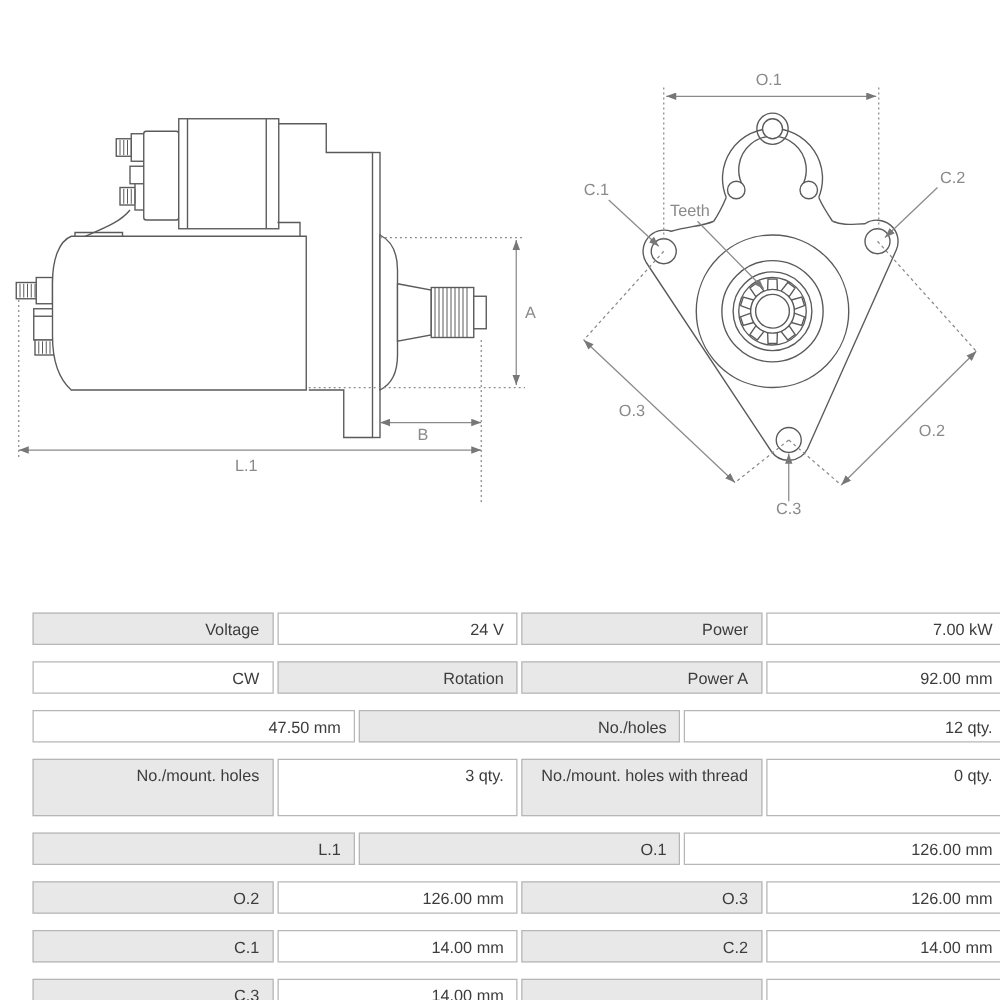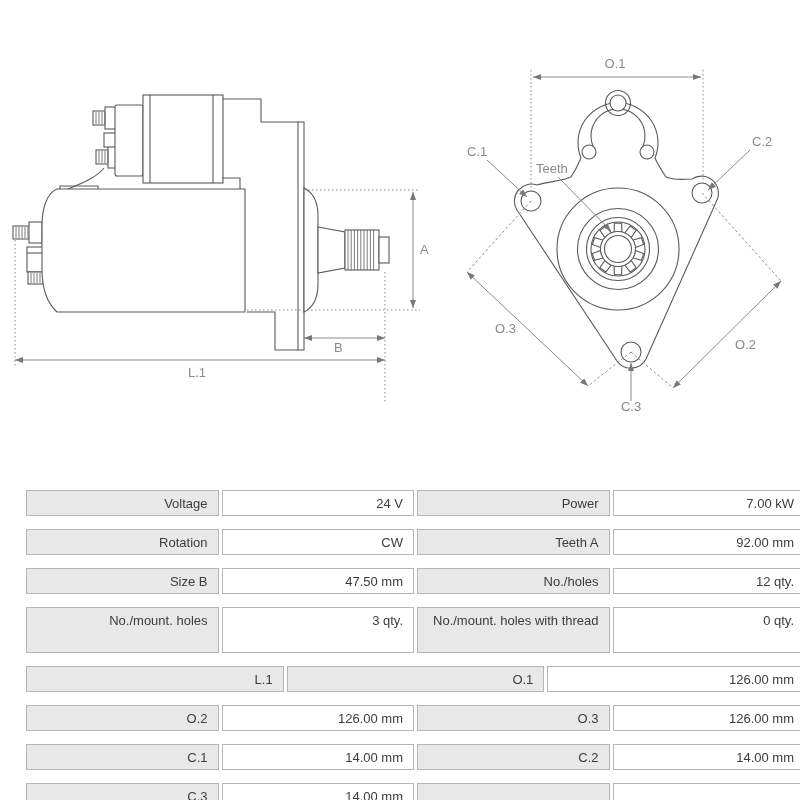--- a/index.html
+++ b/index.html
@@ -149,27 +149,26 @@
   </svg>
 
   <div class="spec-table">
     <div class="srow">
       <div class="cell lbl">Voltage</div>
       <div class="cell val">24 V</div>
       <div class="cell lbl">Power</div>
       <div class="cell val">7.00 kW</div>
     </div>
     <div class="srow">
+      <div class="cell val">CW</div>
       <div class="cell lbl">Rotation</div>
-      <div class="cell val">CW</div>
-      <div class="cell lbl">Teeth A</div>
+      <div class="cell lbl">Power A</div>
       <div class="cell val">92.00 mm</div>
     </div>
     <div class="srow">
-      <div class="cell lbl">Size B</div>
       <div class="cell val">47.50 mm</div>
       <div class="cell lbl">No./holes</div>
       <div class="cell val">12 qty.</div>
     </div>
     <div class="srow tall">
       <div class="cell lbl">No./mount. holes</div>
       <div class="cell val">3 qty.</div>
       <div class="cell lbl wrapcell">No./mount. holes with thread</div>
       <div class="cell val">0 qty.</div>
     </div>

